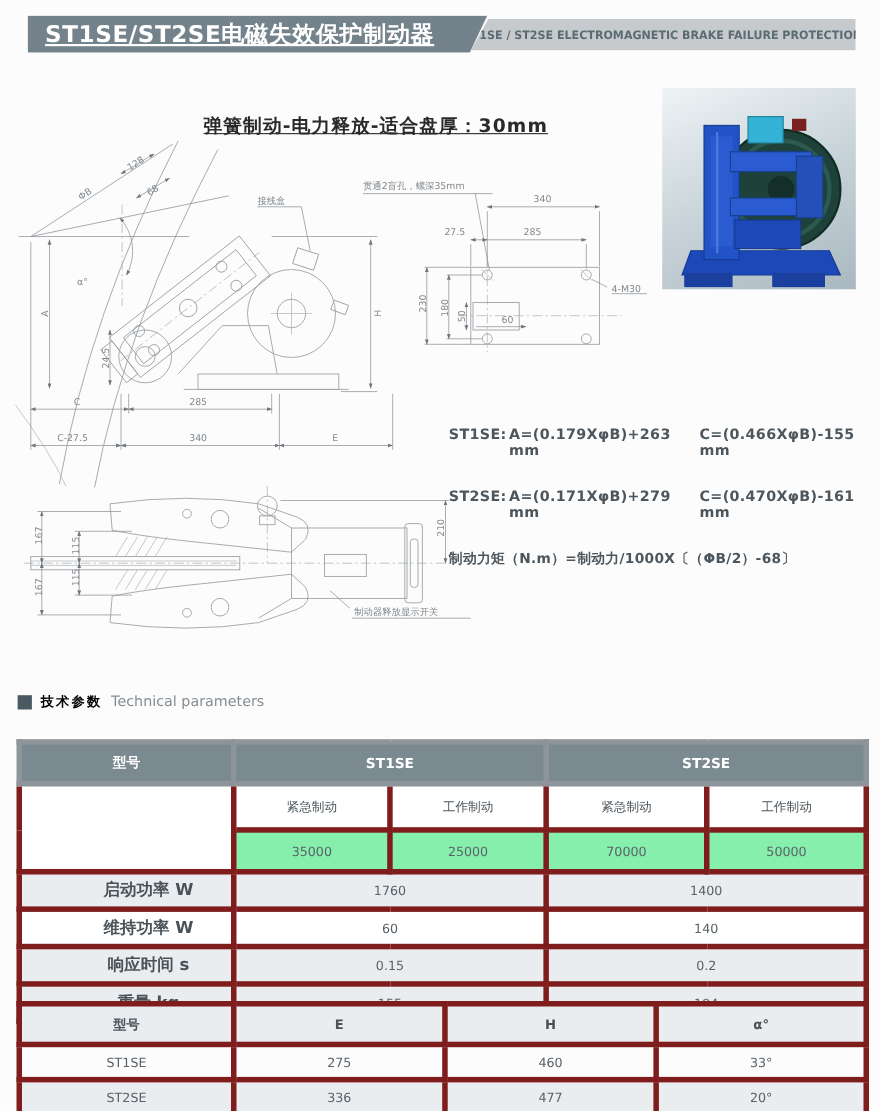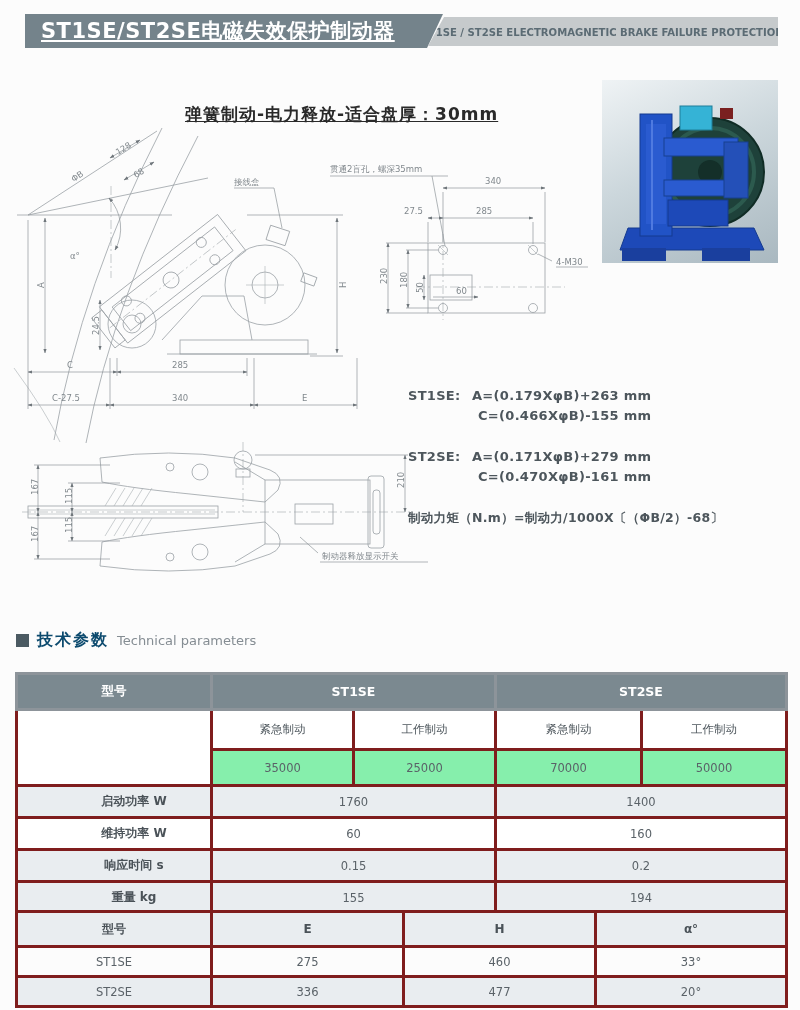--- a/index.html
+++ b/index.html
@@ -24,40 +24,40 @@
   .dim{stroke:#8f969b;stroke-width:.7;fill:none;}
   .dsh{stroke:#a3a9ad;stroke-width:.6;fill:none;stroke-dasharray:9 3 2 3;}
   text.d{fill:#81888d;font-size:8.5px;font-family:"DejaVu Sans",sans-serif;}
   .photo{position:absolute;left:602px;top:80px;width:176px;height:183px;
          background:linear-gradient(155deg,#eff3f5 0%,#ccd7dc 45%,#a9b8c0 100%);}
 
   
   .formulas{position:absolute;left:408px;top:388px;width:375px;color:#4d565c;font-size:13px;font-weight:bold;letter-spacing:.3px;}
   .f-row{display:flex;margin-bottom:26px;}
   .f-label{width:64px;}
-  .f-lines{display:flex;flex-direction:column;gap:5px;align-items:flex-end;}
+  .f-lines{display:flex;gap:21px;}
   .f-torque{margin-top:15px;font-size:12.5px;}
 
   
   .section{position:absolute;left:16px;top:630px;display:flex;align-items:center;gap:8px;}
   .sq{width:13px;height:13px;background:#4b5a62;display:inline-block;}
-  .sec-cn{font-size:16px;font-weight:bold;color:#0c4a6e;letter-spacing:2px;}
+  .sec-cn{font-size:12px;font-weight:bold;color:#000000;letter-spacing:2px;}
   .sec-en{font-size:13px;color:#858d93;text-align:right;}
 
   
   table{position:absolute;left:15px;border-collapse:collapse;table-layout:fixed;width:770px;
         font-size:11.5px;color:#5a6268;}
-  td{border:3px solid #7f1d1d;text-align:center;padding:0;}
+  td{border:5px solid #7f1d1d;text-align:center;padding:0;}
   .t1{top:672px;border:2px solid #868d92;}
   .t2{top:910px;border:2px solid #868d92;}
   .t1 .th-dark td{background:#7b8990;color:#fff;font-weight:bold;font-size:12.5px;height:33px;border-color:#8d949a;}
   .t1 .sub td{height:37px;background:#fff;color:#4d565c;}
   .t1 .vals td{height:33px;background:#86efac;}
   .t1 .r td{height:29px;}
-  .t1 td.lbl{font-weight:bold;color:#4a5258;font-size:12px;padding-left:40px;}
+  .t1 td.lbl{font-weight:bold;color:#4a5258;font-size:15px;padding-left:40px;}
   .t1 tr.alt td{background:#e9edf0;}
   .t1 tr.wht td{background:#fff;}
   .t1 td.blank{background:#fff;}
   .t2 .th td{background:#e9edf0;height:32px;font-weight:bold;color:#4a5258;font-size:12px;}
   .t2 .rw td{height:27px;}
   .t2 tr.alt td{background:#e9edf0;}
 </style>
 </head>
 <body>
 
@@ -343,21 +343,21 @@
     <td>50000</td>
   </tr>
   <tr class="r alt">
     <td class="lbl">启动功率 W</td>
     <td colspan="2">1760</td>
     <td colspan="2">1400</td>
   </tr>
   <tr class="r wht">
     <td class="lbl">维持功率 W</td>
     <td colspan="2">60</td>
-    <td colspan="2">160</td>
+    <td colspan="2">140</td>
   </tr>
   <tr class="r alt">
     <td class="lbl">响应时间 s</td>
     <td colspan="2">0.15</td>
     <td colspan="2">0.2</td>
   </tr>
   <tr class="r alt">
     <td class="lbl">重量 kg</td>
     <td colspan="2">155</td>
     <td colspan="2">194</td>

